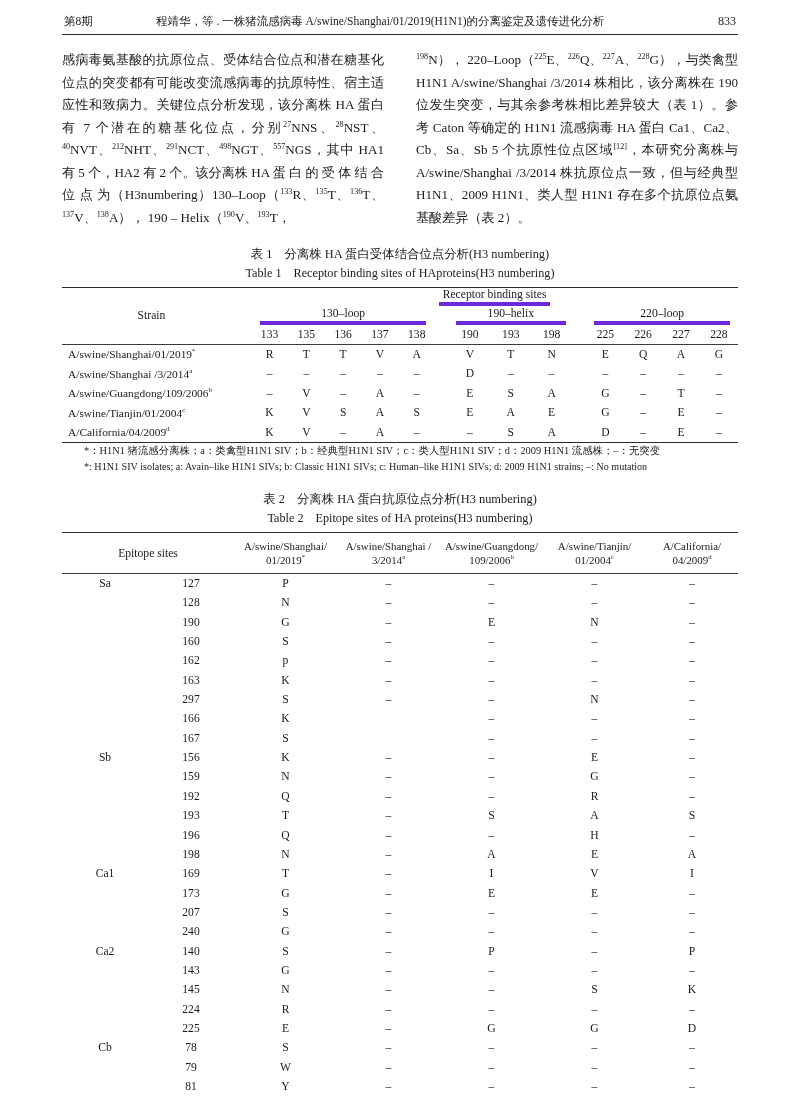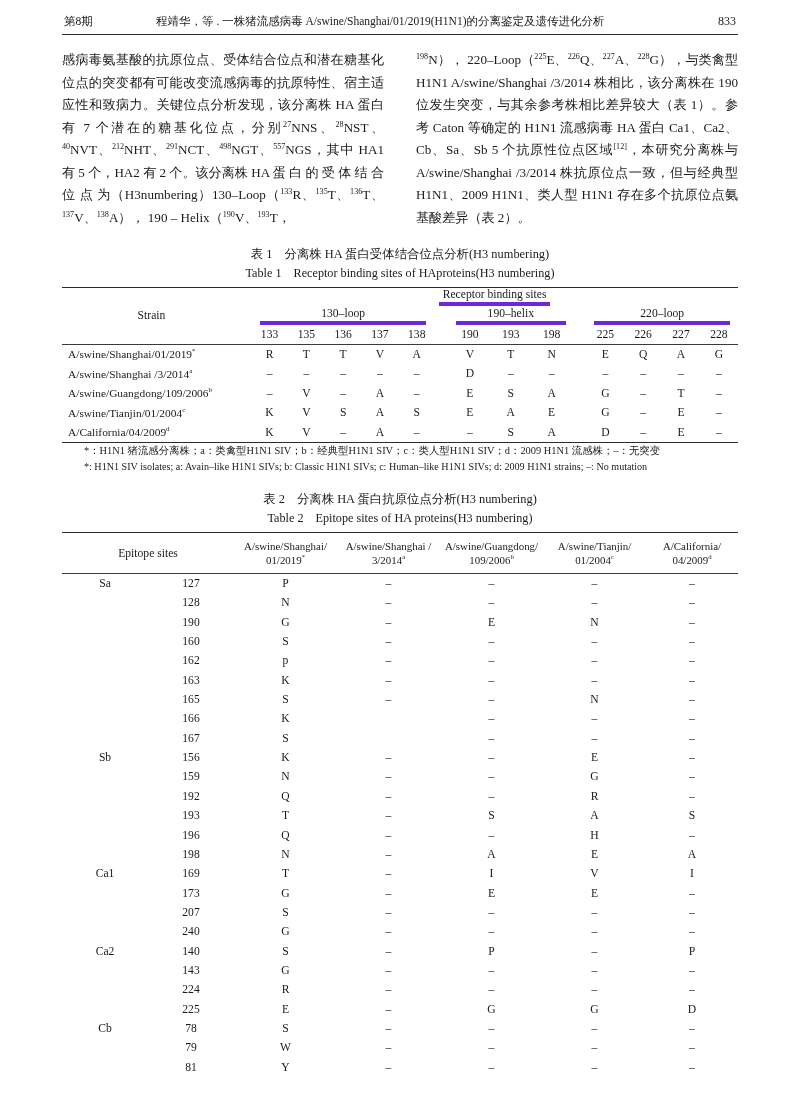--- a/index.html
+++ b/index.html
@@ -356,21 +356,21 @@
           <td class="grp"></td>
           <td class="site">163</td>
           <td class="">K</td>
           <td class="">–</td>
           <td class="">–</td>
           <td class="">–</td>
           <td class="">–</td>
         </tr>
         <tr>
           <td class="grp"></td>
-          <td class="site">165</td>
+          <td class="site">297</td>
           <td class="">S</td>
           <td class="">–</td>
           <td class="">–</td>
           <td class="">N</td>
           <td class="">–</td>
         </tr>
         <tr>
           <td class="grp"></td>
           <td class="site">166</td>
           <td class="">K</td>
@@ -491,20 +491,29 @@
           <td class="grp"></td>
           <td class="site">143</td>
           <td class="">G</td>
           <td class="">–</td>
           <td class="">–</td>
           <td class="">–</td>
           <td class="">–</td>
         </tr>
         <tr>
           <td class="grp"></td>
+          <td class="site">145</td>
+          <td class="">N</td>
+          <td class="">–</td>
+          <td class="">–</td>
+          <td class="">S</td>
+          <td class="">K</td>
+        </tr>
+        <tr>
+          <td class="grp"></td>
           <td class="site">224</td>
           <td class="">R</td>
           <td class="">–</td>
           <td class="">–</td>
           <td class="">–</td>
           <td class="">–</td>
         </tr>
         <tr>
           <td class="grp"></td>
           <td class="site">225</td>

